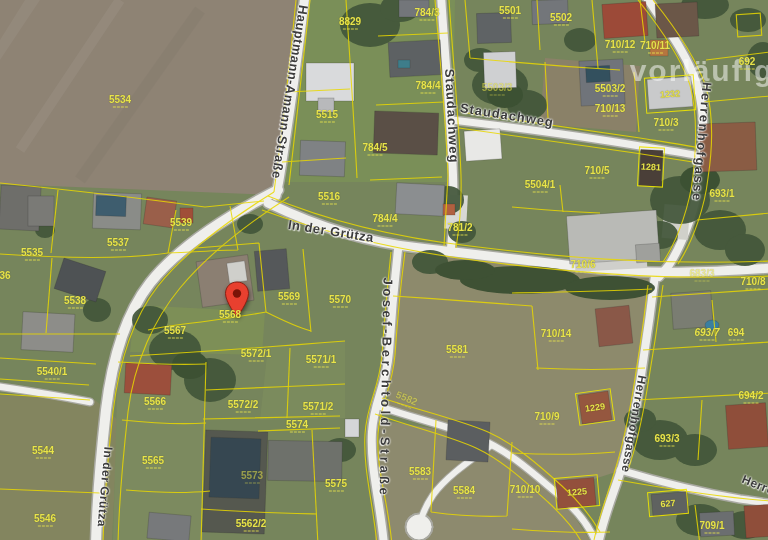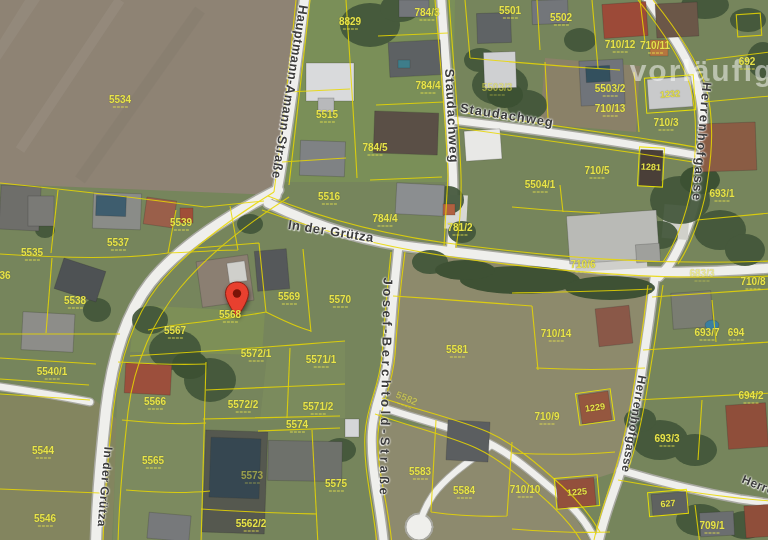--- a/index.html
+++ b/index.html
@@ -352,21 +352,21 @@
       <div class="dash"></div>
     </div>
     <div class="lbl parcel-label" style="left: 753px; top: 283px; transform: translate(-50%, -50%) rotate(0deg);">
       <div>710/8</div>
       <div class="dash"></div>
     </div>
     <div class="lbl parcel-label" style="left: 556px; top: 335px; transform: translate(-50%, -50%) rotate(0deg);">
       <div>710/14</div>
       <div class="dash"></div>
     </div>
-    <div class="lbl parcel-label" style="left: 707px; top: 334px; transform: translate(-50%, -50%) rotate(0deg);">
+    <div class="lbl parcel-label" style="left: 707px; top: 334px; transform: translate(-50%, -50%) rotate(0deg); font-style: italic;">
       <div>693/7</div>
       <div class="dash"></div>
     </div>
     <div class="lbl parcel-label" style="left: 736px; top: 334px; transform: translate(-50%, -50%) rotate(0deg);">
       <div>694</div>
       <div class="dash"></div>
     </div>
     <div class="lbl parcel-label" style="left: 457px; top: 351px; transform: translate(-50%, -50%) rotate(0deg);">
       <div>5581</div>
       <div class="dash"></div>

